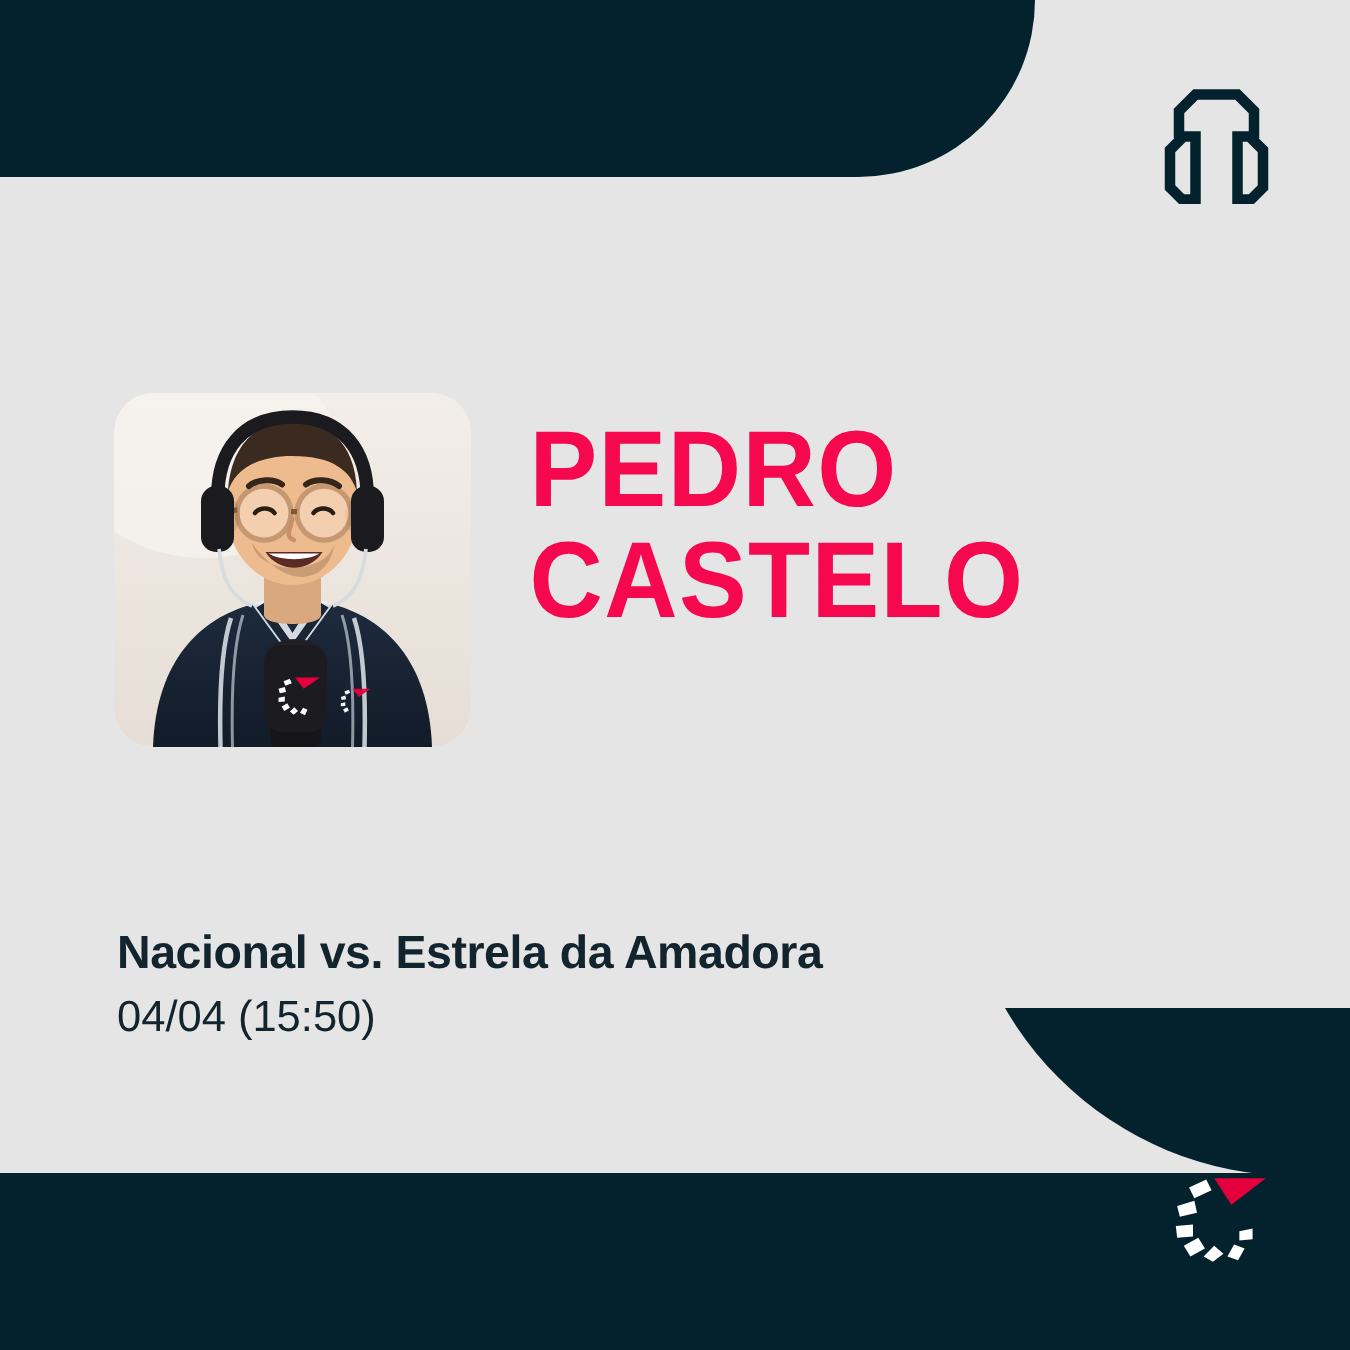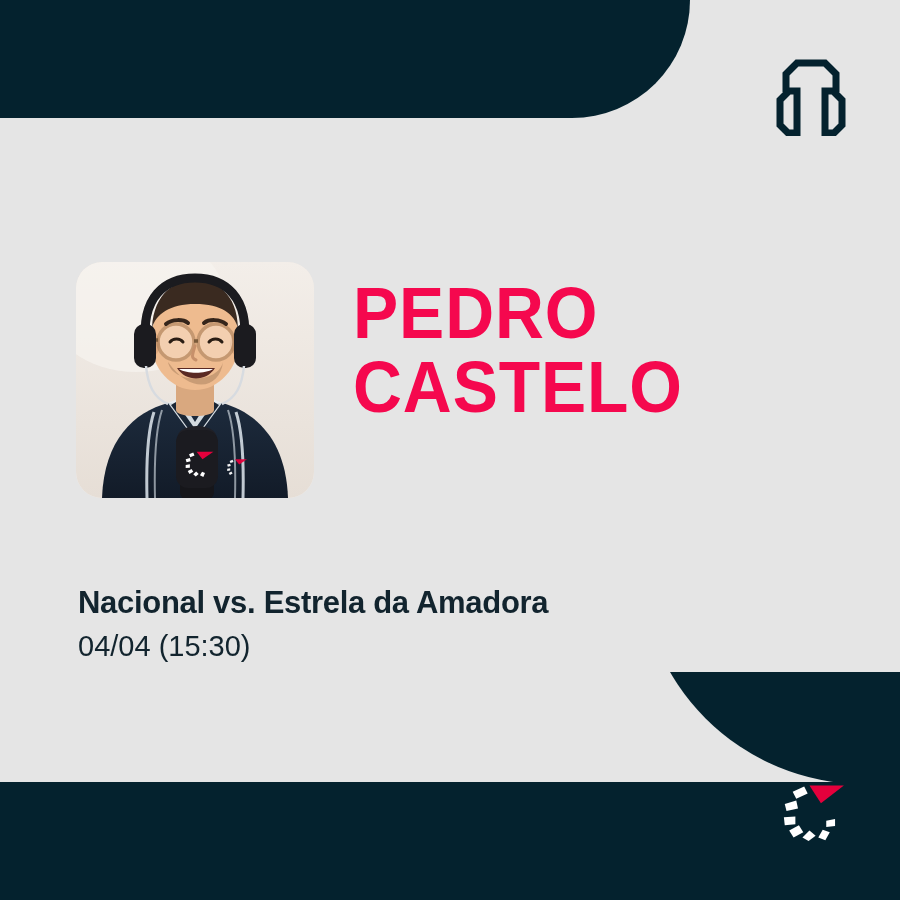--- a/index.html
+++ b/index.html
@@ -110,21 +110,21 @@
     font-size: 30px;
     font-weight: bold;
     letter-spacing: -0.2px;
     white-space: nowrap;
   }
 
   
   .match-block {
     position: absolute;
     left: 78px;
-    top: 585px;
+    top: 617px;
     width: 760px;
   }
   .match-title {
     color: #12242e;
     font-size: 31px;
     font-weight: bold;
     letter-spacing: -0.3px;
     white-space: nowrap;
   }
   .match-time {
@@ -245,21 +245,21 @@
     </svg>
   </div>
 
   <div class="name-block">
     <div class="name-line">PEDRO</div>
     <div class="name-line">CASTELO</div>
   </div>
 
   <div class="match-block">
     <div class="match-title">Nacional vs. Estrela da Amadora</div>
-    <div class="match-time">04/04 (15:30)</div>
+    <div class="match-time">04/04 (15:50)</div>
   </div>
 
   <div class="bottom-curve"></div>
   <div class="bottom-band"></div>
 
   <div class="brand-logo">
     <svg viewBox="0 0 74 68" width="66" height="60" xmlns="http://www.w3.org/2000/svg">
       <path d="M33 4 L72 4 L46 24 Z" fill="#e4003c"></path>
       <g fill="#ffffff">
         <path d="M14 11 L27 5 L31 13 L18 19 Z"></path>

